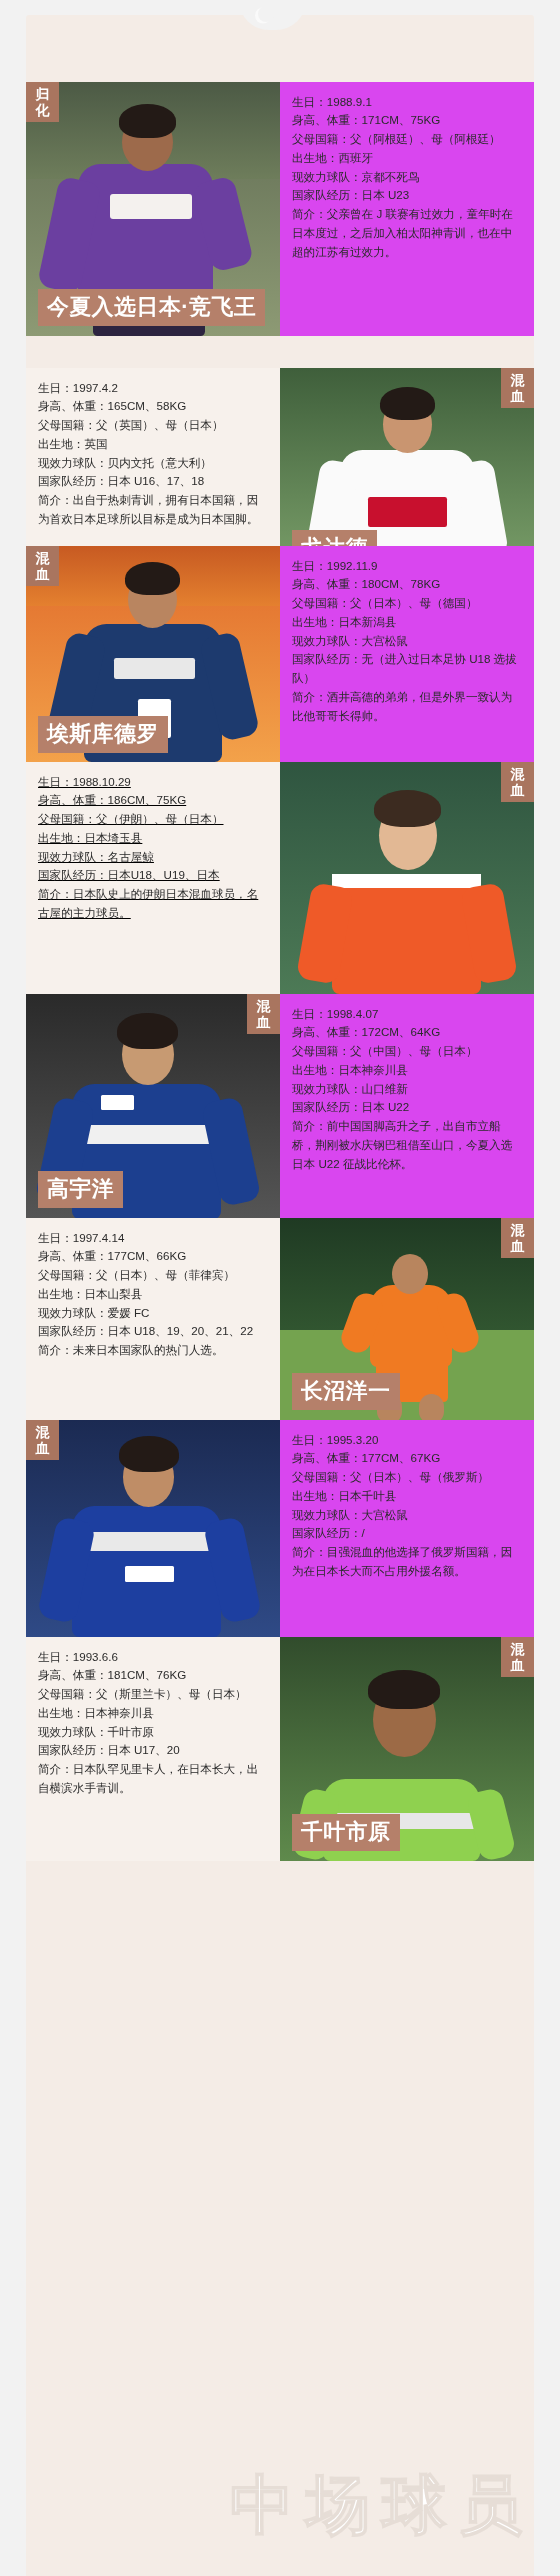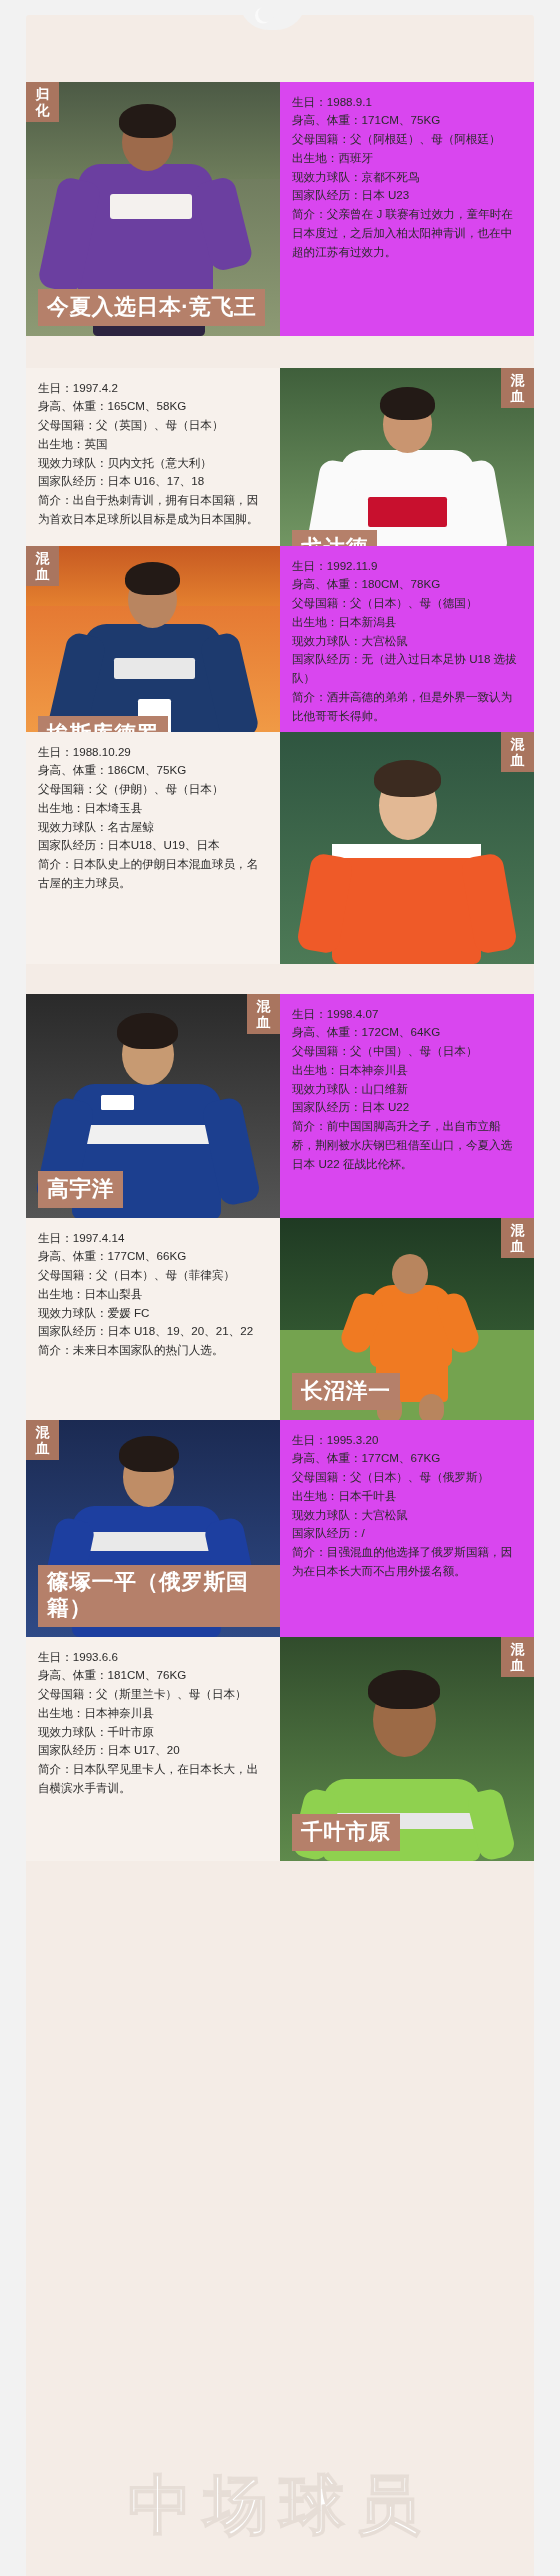--- a/index.html
+++ b/index.html
@@ -144,21 +144,21 @@
     left: 26px;
     width: 508px;
     bottom: 0;
     height: 179px;
     background: #f4ece6;
   }
   .footer-title {
     position: absolute;
     left: 0; right: 0;
     bottom: 27px;
-    text-align: center;
+    text-align: right;
     font-size: 64px;
     font-weight: bold;
     letter-spacing: 12px;
     color: #ffffff;
     text-shadow: 0 0 0 #fff;
     -webkit-text-stroke: 1.5px #e6ddd6;
   }
 </style>
 </head>
 <body>
@@ -240,21 +240,21 @@
       <div class="bio">生日：1992.11.9
 身高、体重：180CM、78KG
 父母国籍：父（日本）、母（德国）
 出生地：日本新潟县
 现效力球队：大宫松鼠
 国家队经历：无（进入过日本足协 U18 选拔队）
 简介：酒井高德的弟弟，但是外界一致认为比他哥哥长得帅。</div>
     </div>
   </div>
 
-  <div class="row" style="top:732px; height:232px;">
+  <div class="row" style="top:762px; height:232px;text-decoration:underline;">
     <div class="cell-text alt">
       <div class="bio">生日：1988.10.29
 身高、体重：186CM、75KG
 父母国籍：父（伊朗）、母（日本）
 出生地：日本埼玉县
 现效力球队：名古屋鲸
 国家队经历：日本U18、U19、日本
 简介：日本队史上的伊朗日本混血球员，名古屋的主力球员。</div>
     </div>
     <div class="cell-photo">
@@ -330,21 +330,20 @@
         <div class="sky" style="background:linear-gradient(#1b2a52,#2f4a86);"></div>
         <div class="torso" style="left:46px;top:86px;width:149px;height:131px;background:#1d3fa0;"></div>
         <div class="stripe" style="left:46px;top:112px;width:149px;height:19.4px;background:#e9e9e9;border-radius:1.5px;"></div>
         <div class="stripe" style="left:99px;top:146px;width:49px;height:16.4px;background:#ffffff;border-radius:1.5px;"></div>
         <div class="arm" style="left:21px;top:99px;width:39px;height:102px;background:#1d3fa0;transform:rotate(12deg);"></div>
         <div class="arm" style="left:187px;top:99px;width:39px;height:102px;background:#1d3fa0;transform:rotate(-12deg);"></div>
         <div class="head" style="left:97px;top:27px;width:51px;height:60px;background:#bf8d66;"></div>
         <div class="hair" style="left:93px;top:16.4px;width:60px;height:36px;"></div>
       </div>
       <div class="tag left">混血</div>
-      <div class="name-plate">篠塚一平（俄罗斯国籍）</div>
     </div>
     <div class="cell-text">
       <div class="bio">生日：1995.3.20
 身高、体重：177CM、67KG
 父母国籍：父（日本）、母（俄罗斯）
 出生地：日本千叶县
 现效力球队：大宫松鼠
 国家队经历：/
 简介：目强混血的他选择了俄罗斯国籍，因为在日本长大而不占用外援名额。</div>
     </div>

